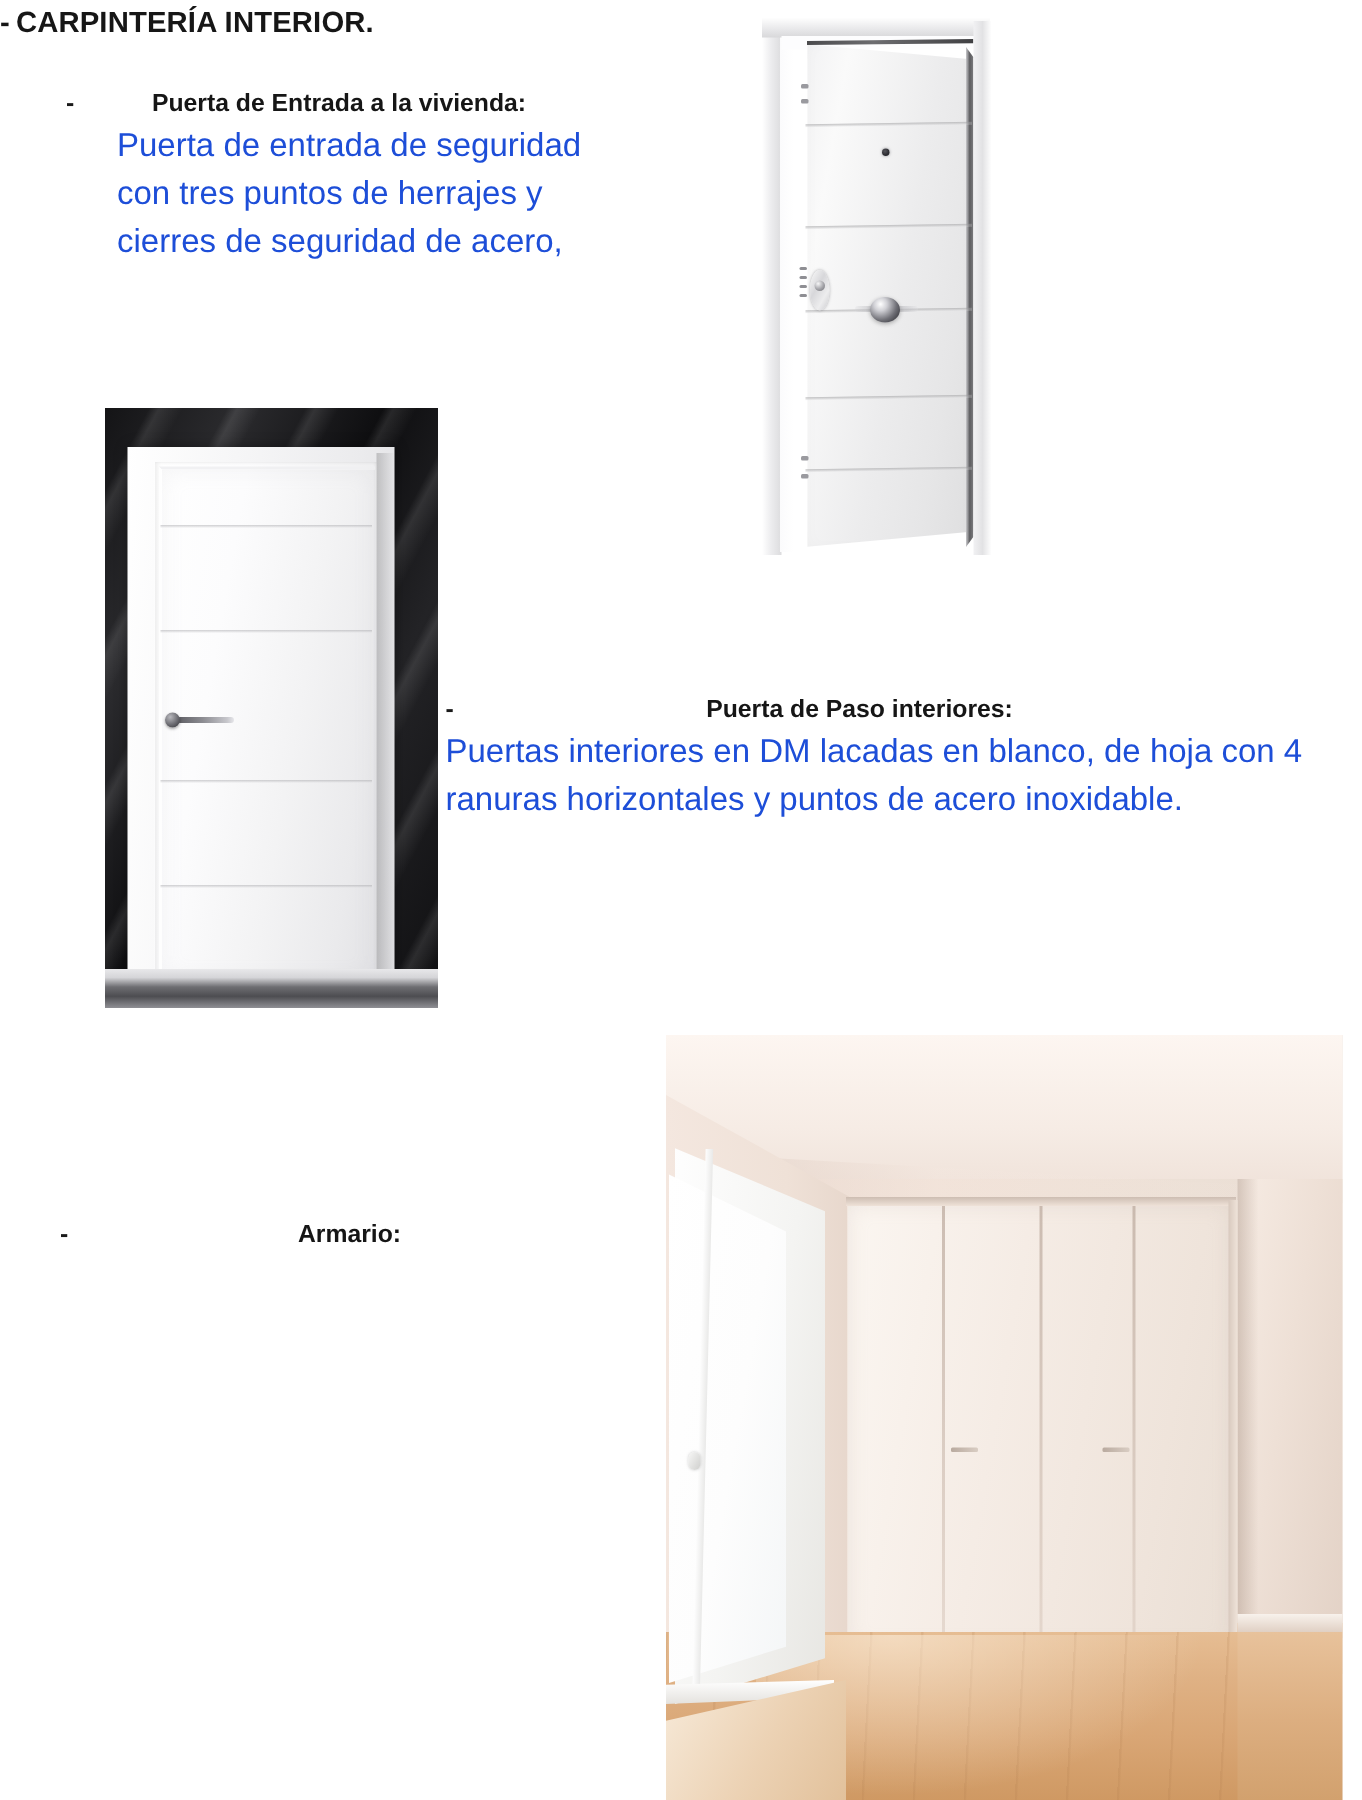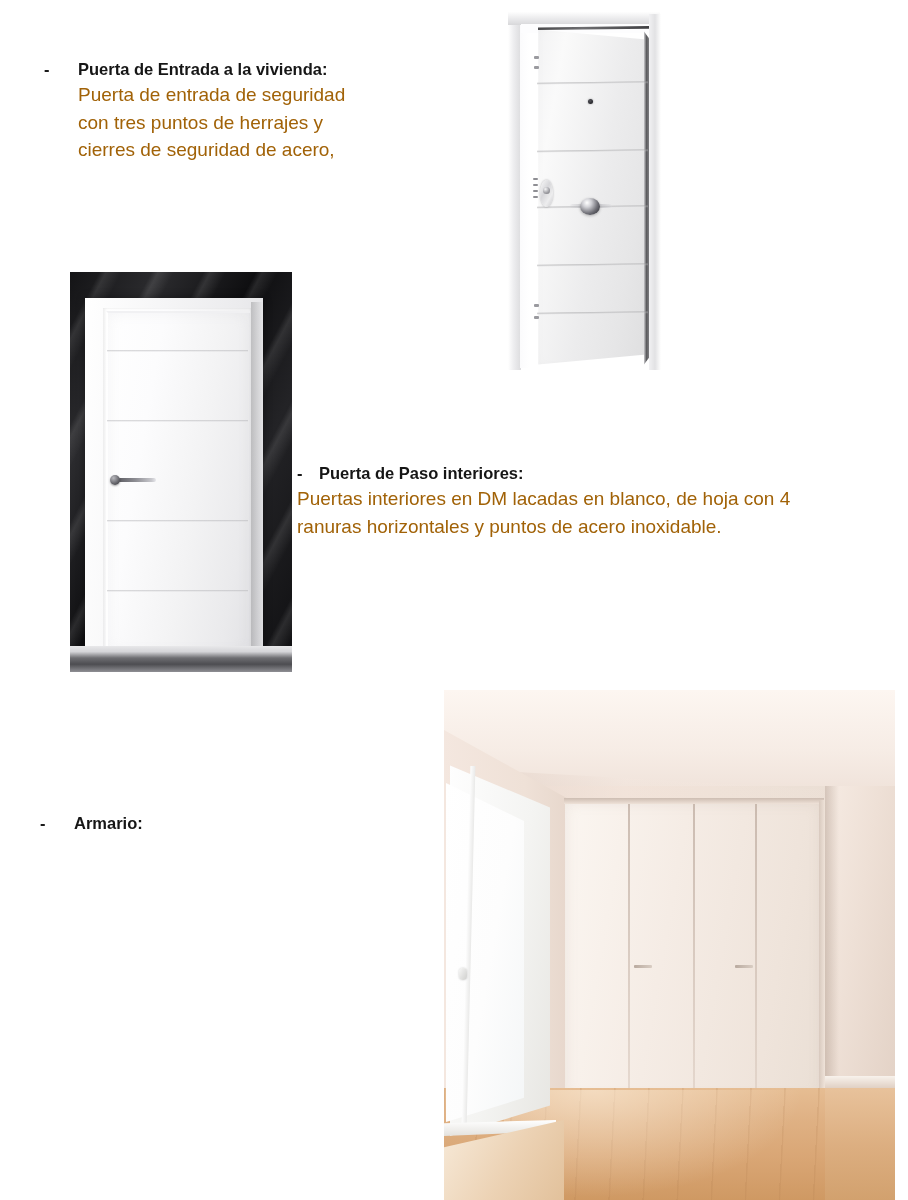--- a/index.html
+++ b/index.html
@@ -49,26 +49,27 @@
     font-weight: bold;
     font-size: 16.5px;
     line-height: 1.42;
   }
   .bullet-head {
     display: block;
     font-weight: bold;
     font-size: 16.5px;
     line-height: 1.42;
     color: #161616;
+    text-align: center;
   }
   .bullet-body {
     display: block;
-    font-size: 19px;
+    font-size: 22px;
     line-height: 1.44;
-    color: #a16207;
+    color: #1d4ed8;
   }
   .bullet-body .ln { display: block; white-space: nowrap; }
   .justified .ln {
     display: block;
     text-align: justify;
     text-align-last: justify;
     white-space: normal;
   }
   .justified .ln.last {
     text-align: left;
@@ -393,20 +394,23 @@
     position: absolute; left: 0; top: 430px; width: 120px; height: 80px;
     background: linear-gradient(120deg,#f7ead9 0%, #ecd2b4 55%, #e2c19b 100%);
     clip-path: polygon(0 34%, 100% 0, 100% 100%, 0 100%);
   }
 </style>
 </head>
 <body>
 
 <div id="page">
 
+  <div class="section-title">
+    <span class="lead-dash">-</span><span>CARPINTERÍA INTERIOR.</span>
+  </div>
 
   <div class="bullet-block" id="blk-entrada">
     <div class="bullet-row">
       <span class="bullet-dash">-</span>
       <div class="bullet-inner">
         <span class="bullet-head">Puerta de Entrada a la vivienda:</span>
         <span class="bullet-body">
           <span class="ln">Puerta de entrada de seguridad</span>
           <span class="ln">con tres puntos de herrajes y</span>
           <span class="ln">cierres de seguridad de acero,</span>

